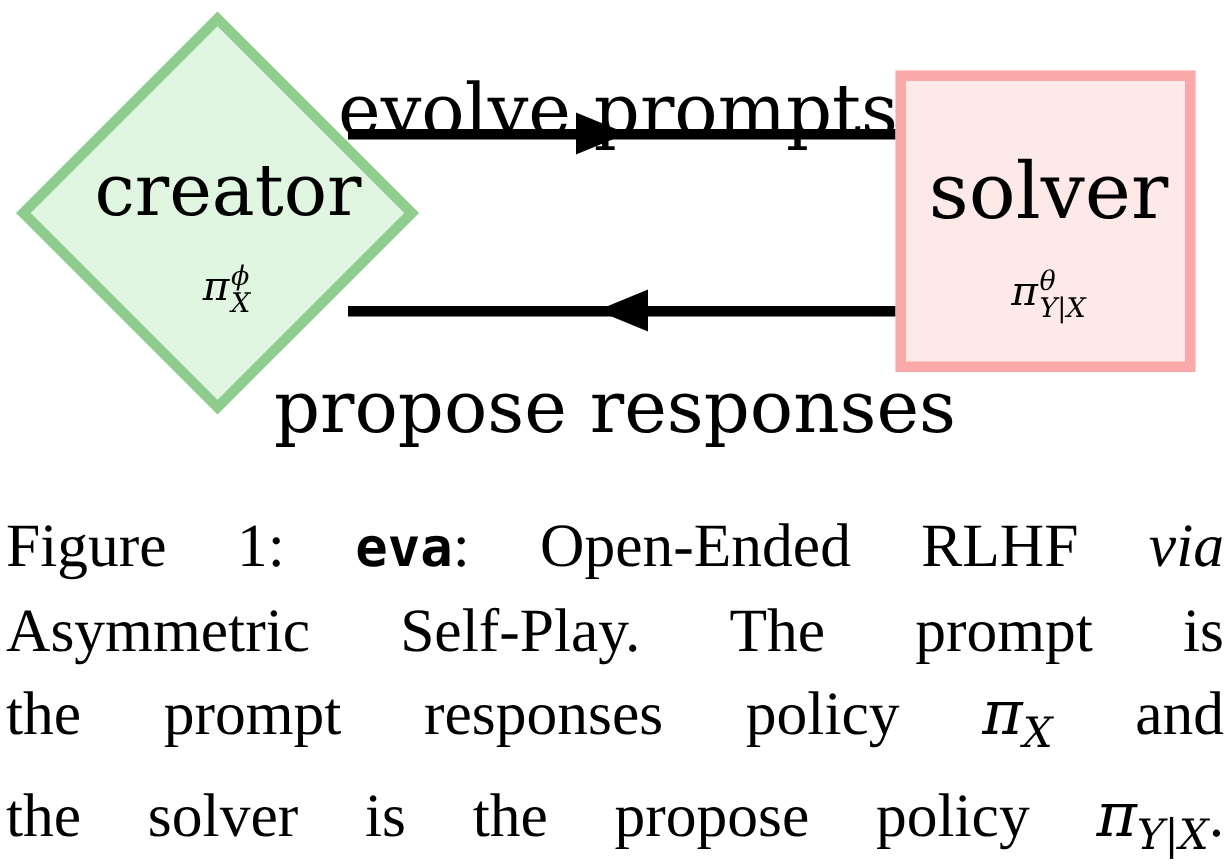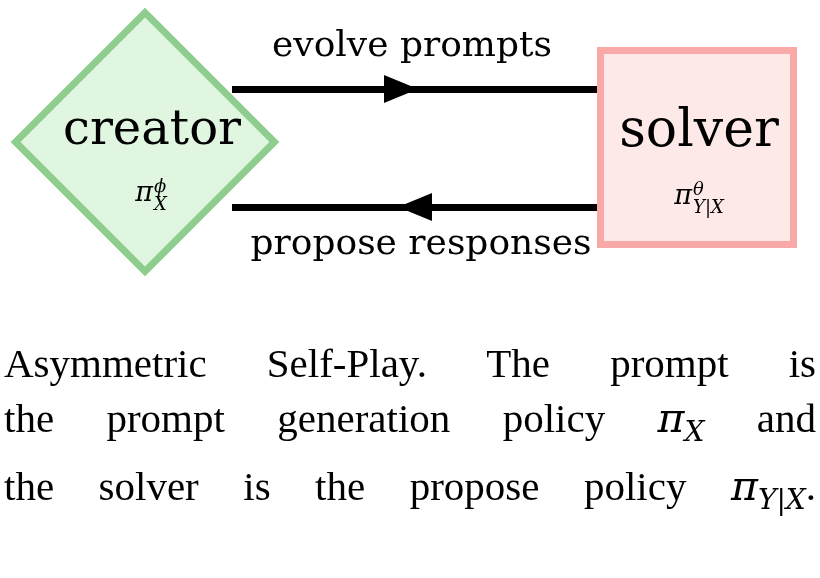--- a/index.html
+++ b/index.html
@@ -87,24 +87,24 @@
   .arrowhead.left {
     left: 398px; top: 193px;
     border-right: 34px solid var(--ink);
     border-top: 14px solid transparent;
     border-bottom: 14px solid transparent;
   }
   .flow-label {
     position: absolute;
     transform: translateX(-50%);
     font-family: "DejaVu Serif", serif;
-    font-size: 36px; line-height: 1; white-space: nowrap;
+    font-size: 48px; line-height: 1; white-space: nowrap; margin-top: 24px;
   }
   .flow-label.top    { left: 412px; top: 26px; }
-  .flow-label.bottom { left: 421px; top: 224px; }
+  .flow-label.bottom { left: 410px; top: 224px; }
 
   
   .caption {
     position: absolute;
     left: 4px; top: 336px; width: 812px;
     font-family: "Liberation Serif", serif;
     font-size: 41px; line-height: 55px;
   }
   .cap-line {
     text-align: justify;
@@ -160,21 +160,22 @@
     <div class="node-math solver-math">
       <span class="pi">π</span><span class="mstack">
           <span class="msup">θ</span>
           <span class="msub">Y|X</span>
         </span>
     </div>
 
   </div>
 
   <div class="caption">
+    <div class="cap-line"><span>Figure 1: </span><span class="code">eva</span><span>: Open-Ended RLHF </span><span class="em">via</span></div>
 
     <div class="cap-line">Asymmetric Self-Play.  The prompt is</div>
 
-    <div class="cap-line"><span>the prompt generation policy </span><span class="cmath">π</span><span class="csub">X</span><span> and</span></div>
+    <div class="cap-line"><span>the prompt responses policy </span><span class="cmath">π</span><span class="csub">X</span><span> and</span></div>
 
     <div class="cap-line"><span>the solver is the propose policy </span><span class="cmath">π</span><span class="csub">Y|X</span><span>.</span></div>
   </div>
 
 </div>
 
 </body></html>

